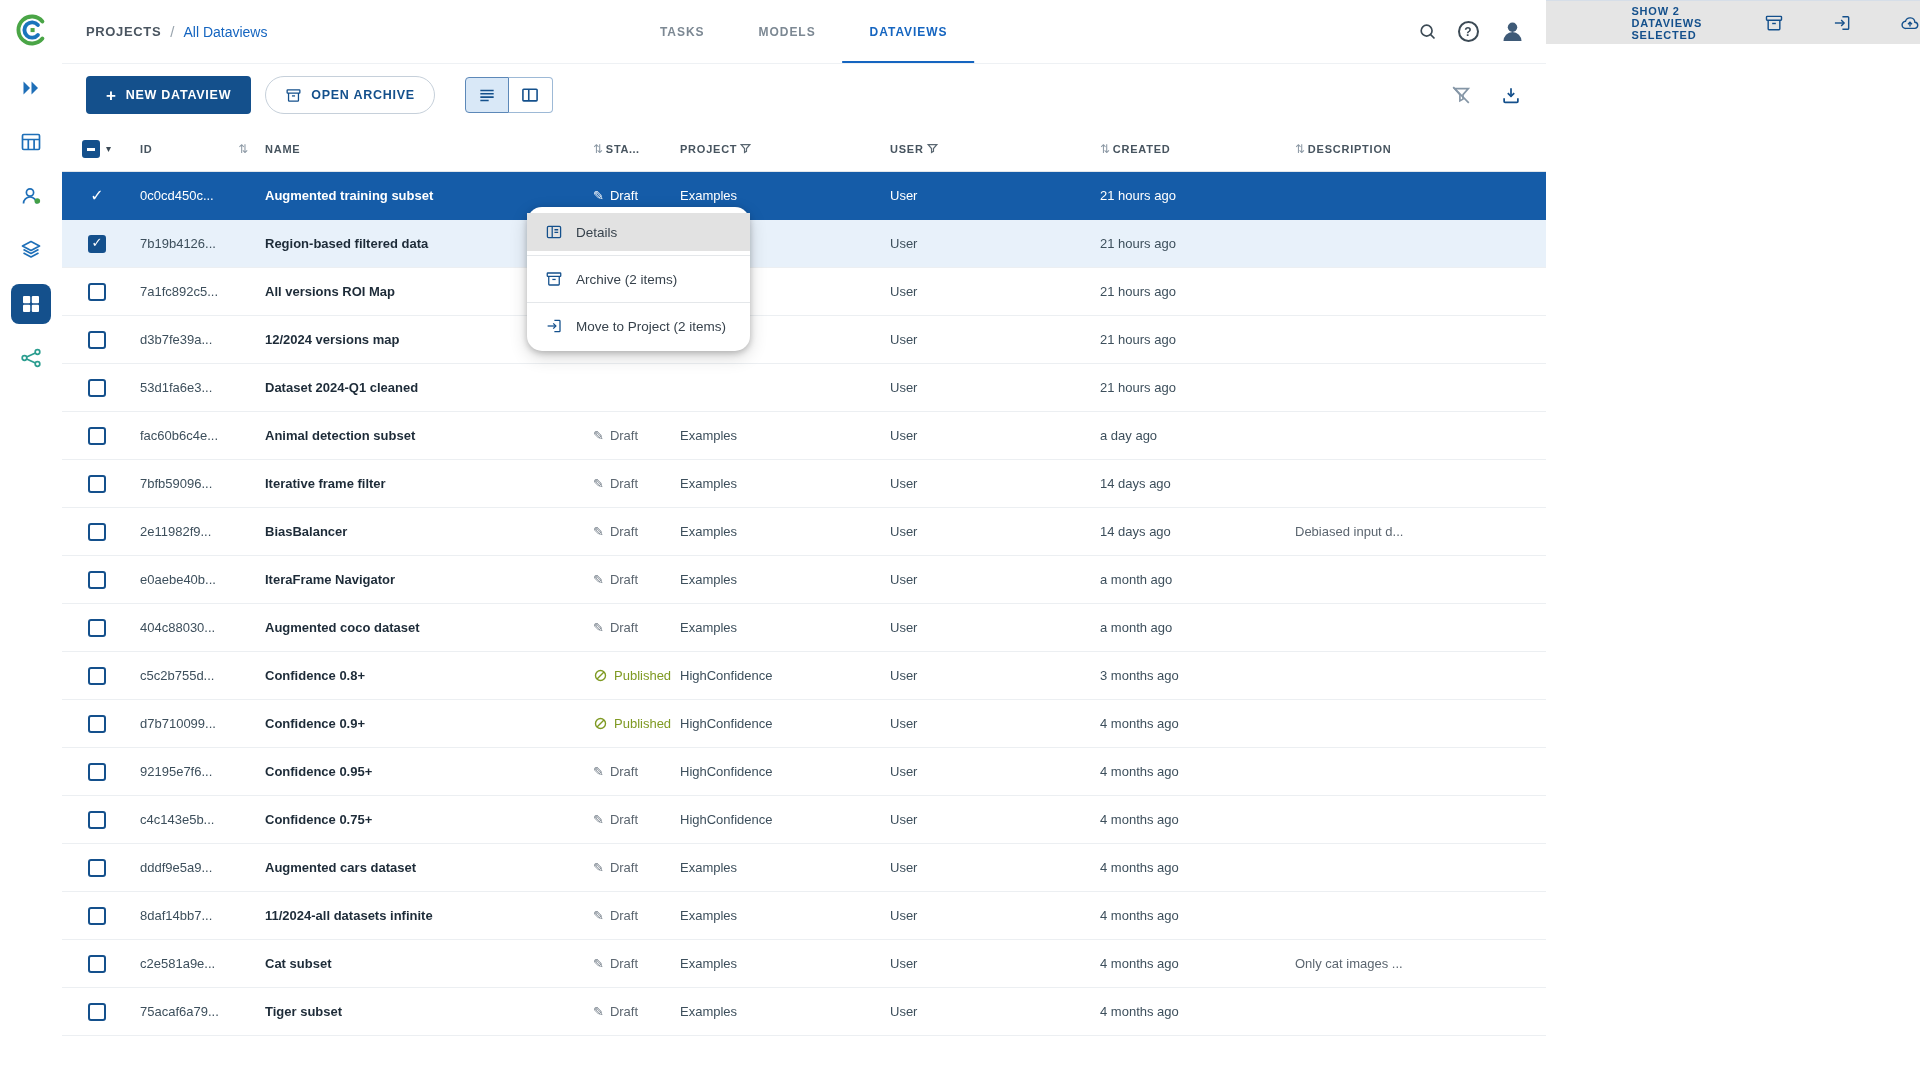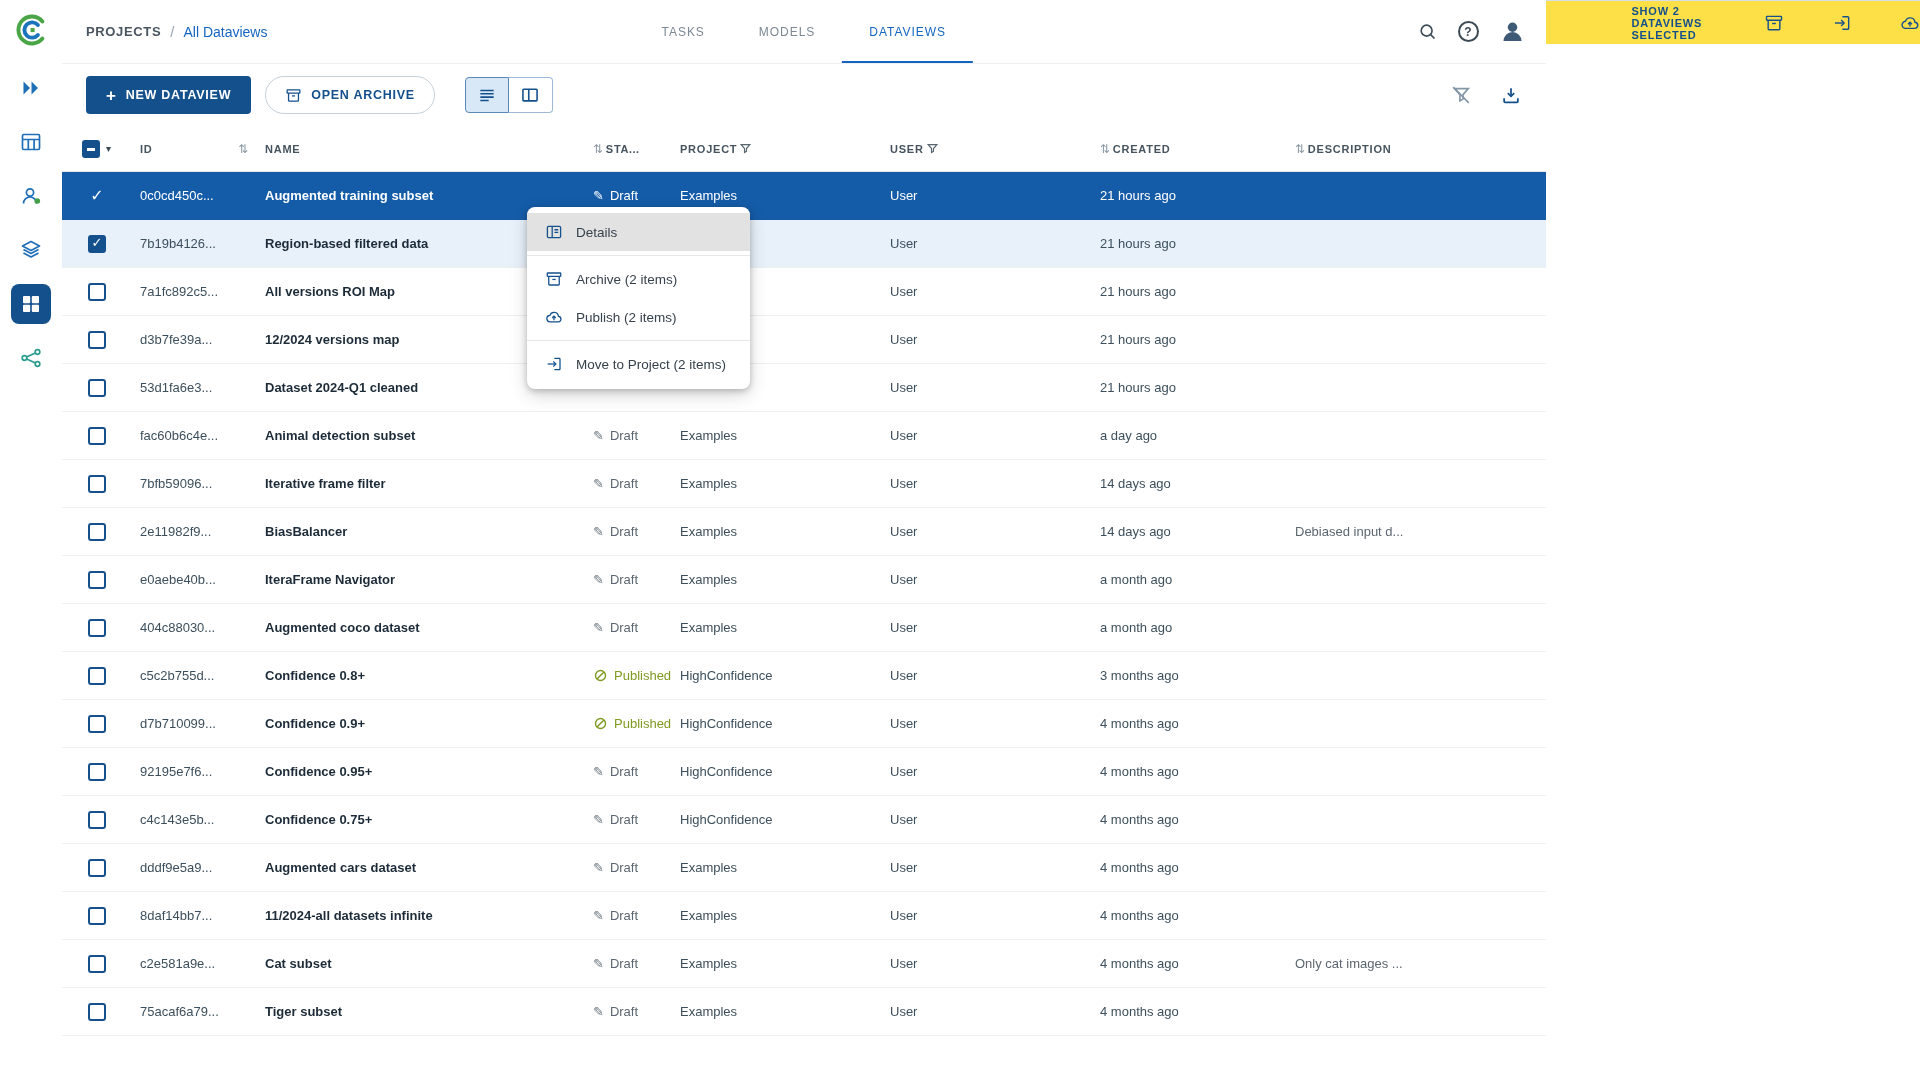--- a/index.html
+++ b/index.html
@@ -16,21 +16,21 @@
 .side-item svg{width:24px;height:24px}
 .side-item.active{background:var(--primary);color:#fff}
 
 .main{flex:1;display:flex;flex-direction:column;min-width:0}
 .topbar{height:64px;flex:0 0 64px;display:flex;align-items:center;padding:0 20px 0 24px;position:relative;border-bottom:1px solid #eef1f4}
 .breadcrumb{display:flex;align-items:center;gap:9px;font-size:13px}
 .bc-root{color:#4a5560;font-weight:bold;letter-spacing:.05em;cursor:pointer}
 .bc-sep{color:#9aa5ae;font-size:15px}
 .bc-current{color:var(--link);font-size:14px;cursor:pointer}
 .tabs{position:absolute;left:50%;top:0;transform:translateX(-50%);height:100%;display:flex}
-.tab{height:100%;display:flex;align-items:center;padding:0 27px;font-size:12px;font-weight:normal;letter-spacing:.08em;color:#7c8893;cursor:pointer;position:relative}
+.tab{height:100%;display:flex;align-items:center;padding:0 27px;font-size:12px;font-weight:bold;letter-spacing:.08em;color:#7c8893;cursor:pointer;position:relative}
 .tab.active{color:var(--link)}
 .tab.active::after{content:"";position:absolute;left:0;right:0;bottom:0;height:2px;background:var(--link)}
 .top-actions{margin-left:auto;display:flex;align-items:center;gap:20px}
 .icon-btn{cursor:pointer;display:flex;align-items:center;justify-content:center}
 .icon-btn svg{width:21px;height:21px}
 .search-btn{color:#3c4a55}
 .help-btn{width:21px;height:21px;border:2px solid #3c4a55;border-radius:50%;color:#3c4a55;font-size:12px;font-weight:bold}
 .avatar-btn{color:#3e5a77}
 .avatar-btn svg{width:27px;height:27px}
 
@@ -78,27 +78,27 @@
 .trow.sel-primary .cell,.trow.sel-primary .pencil{color:#fff}
 .trow.sel-light{background:var(--selected-row-light)}
 
 .cb{width:18px;height:18px;border:2px solid var(--primary);border-radius:3px;background:#fff;position:relative;display:inline-block;cursor:pointer}
 .cb-checked{background:var(--primary)}
 .cb-checked::after{content:"✓";position:absolute;inset:-2px 0 0 0;display:flex;align-items:center;justify-content:center;color:#fff;font-size:13px;font-weight:bold}
 .cb-ind{background:var(--primary)}
 .cb-ind::after{content:"";position:absolute;left:3px;right:3px;top:6.5px;height:2.5px;background:#fff}
 .check-plain{color:#fff;font-size:16px;font-weight:bold;cursor:pointer}
 
-.footer{height:44px;flex:0 0 44px;background:#fde047;border-top:1px solid #d6dee8;display:flex;align-items:center;padding-left:86px}
+.footer{height:44px;flex:0 0 44px;background:#e5e5e5;border-top:1px solid #d6dee8;display:flex;align-items:center;padding-left:86px}
 .fsel{font-size:11px;font-weight:bold;letter-spacing:.07em;color:var(--primary)}
 .factions{display:flex;align-items:center;gap:48px;margin-left:62px}
 .fbtn{color:var(--primary);cursor:pointer;display:flex}
 .fbtn svg{width:20px;height:20px}
 
-.context-menu{position:absolute;left:527px;top:207px;width:223px;background:#fff;border-radius:8px;box-shadow:0 2px 6px rgba(0,0,0,.22),0 6px 18px rgba(0,0,0,.16);padding:6px 0;z-index:60}
+.context-menu{position:absolute;left:527px;top:207px;width:223px;background:#fff;border-radius:15px;box-shadow:0 2px 6px rgba(0,0,0,.22),0 6px 18px rgba(0,0,0,.16);padding:6px 0;z-index:60}
 .menu-item{height:38px;display:flex;align-items:center;gap:13px;padding:0 18px;font-size:13.5px;color:#37424c;cursor:pointer}
 .menu-item.hl{background:#e2e2e2}
 .menu-item .mi,.menu-item .mi svg{width:18px;height:18px;display:flex}
 .menu-item .mi{color:var(--primary)}
 .menu-divider{height:1px;background:#e4e7ea;margin:4px 0}
 </style>
 </head>
 <body>
 
 <div class="app">
@@ -614,30 +614,20 @@
       <div class="menu-item">
         <span class="mi">
           <svg viewBox="0 0 24 24" fill="none" stroke="currentColor" stroke-width="1.7">
             <rect x="3" y="4" width="18" height="4.6" rx="0.8"></rect>
             <path d="M5 8.6V19a1 1 0 0 0 1 1h12a1 1 0 0 0 1-1V8.6"></path>
             <path d="M9.8 12.6h4.4"></path>
           </svg>
         </span>
         <span class="ml">Archive (2 items)</span>
       </div>
-      <div class="menu-item">
-        <span class="mi">
-          <svg viewBox="0 0 24 24" fill="none" stroke="currentColor" stroke-width="1.7">
-            <path d="M7 18.5a4.3 4.3 0 0 1-.4-8.6 5.8 5.8 0 0 1 11.3 1.2 3.6 3.6 0 0 1-.6 7.3H7z"></path>
-            <path d="M12 16.2v-5"></path>
-            <path d="m9.6 13.4 2.4-2.4 2.4 2.4"></path>
-          </svg>
-        </span>
-        <span class="ml">Publish (2 items)</span>
-      </div>
       <div class="menu-divider"></div>
       <div class="menu-item">
         <span class="mi">
           <svg viewBox="0 0 24 24" fill="none" stroke="currentColor" stroke-width="1.7">
             <path d="M12.5 4.5H19a1 1 0 0 1 1 1v13a1 1 0 0 1-1 1h-6.5"></path>
             <path d="M3.5 12h11"></path>
             <path d="m11 8.5 3.5 3.5-3.5 3.5"></path>
           </svg>
         </span>
         <span class="ml">Move to Project (2 items)</span>

